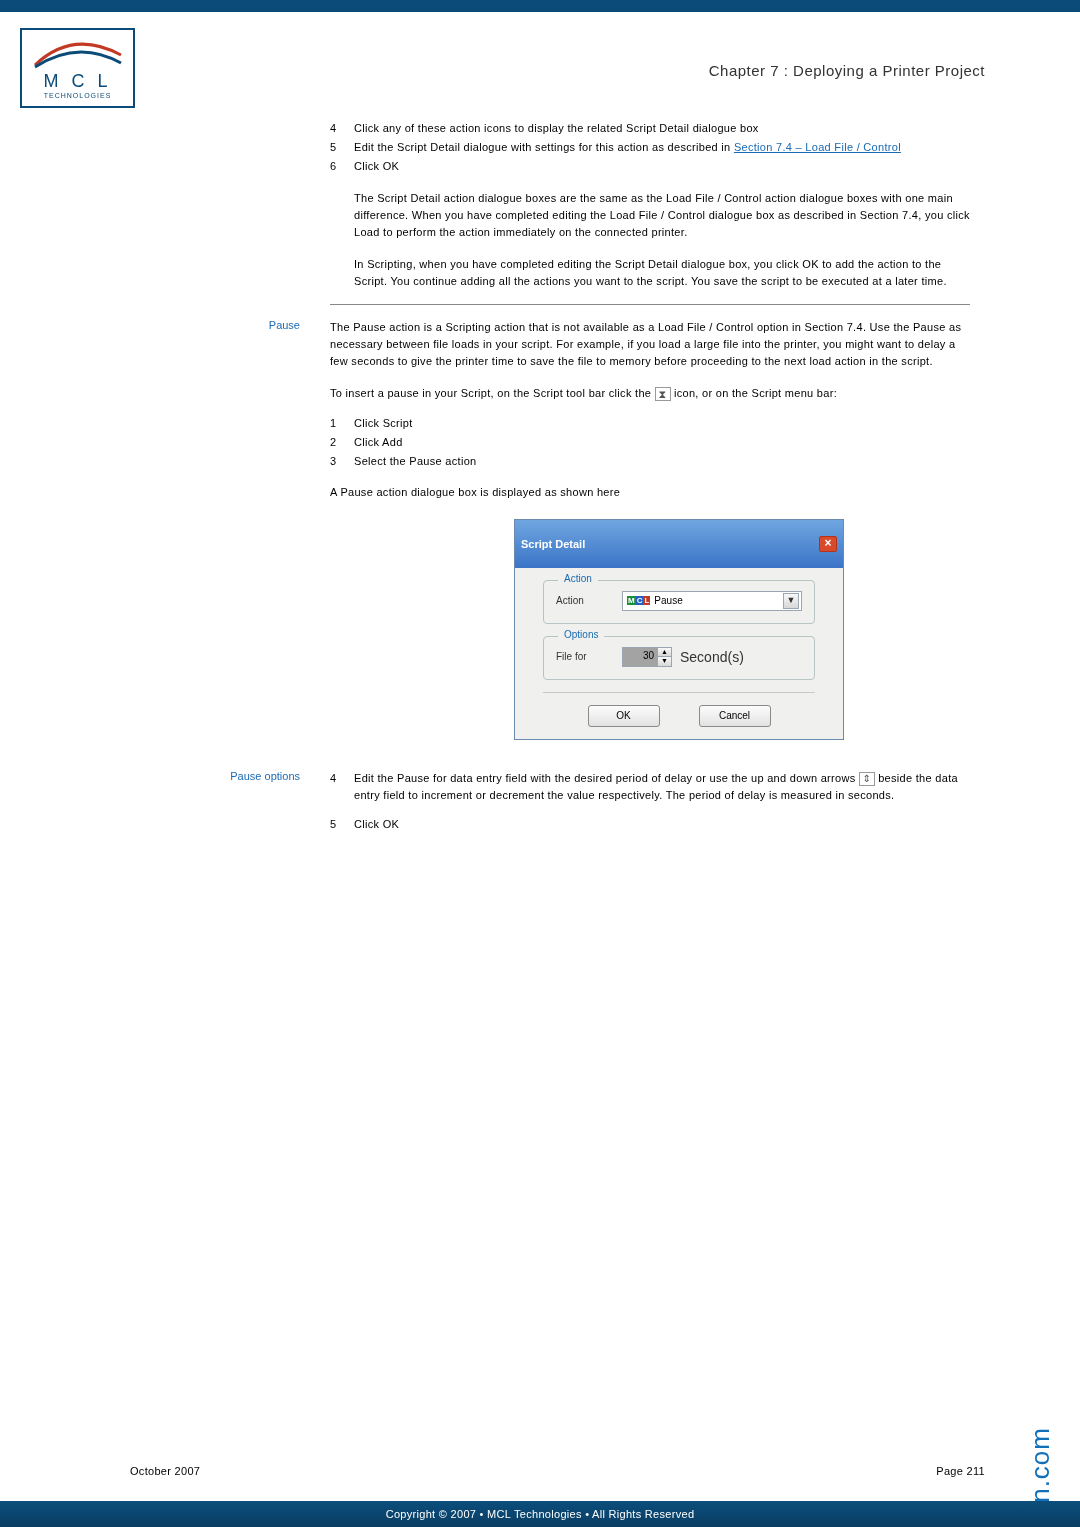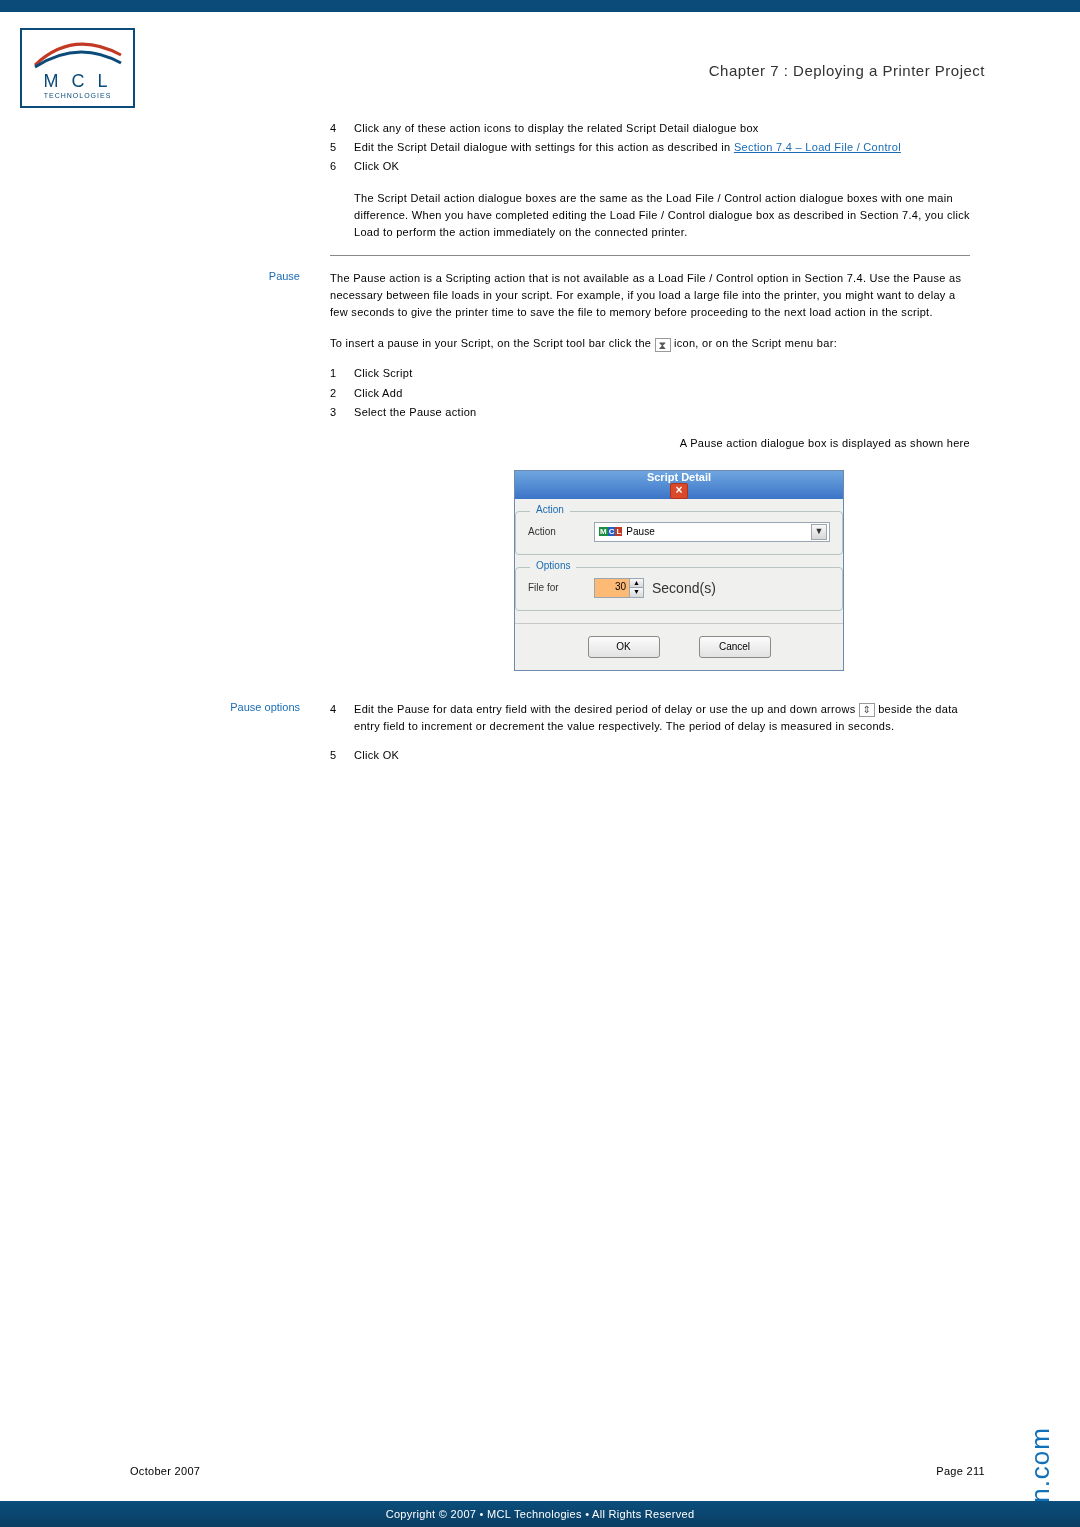--- a/index.html
+++ b/index.html
@@ -107,39 +107,38 @@
     width: 330px;
     border: 1px solid #6b8aae;
     background: #f0f0ee;
     font-family: Tahoma, Arial, sans-serif;
   }
   .dialog-titlebar {
     background: linear-gradient(#6fa6e0, #3b74c7);
     color: #fff;
     font-size: 11px;
     font-weight: bold;
-    padding: 0 6px;
+    padding: 16px 6px;
     display: flex;
     justify-content: space-between;
     align-items: center;
-    flex-direction: column;
   }
   .dialog-close {
     width: 18px;
     height: 16px;
     background: #d94a2b;
     border: 1px solid #b33218;
     color: #fff;
     font-size: 12px;
     font-weight: bold;
     text-align: center;
     line-height: 12px;
     border-radius: 2px;
   }
-  .dialog-body { padding: 12px 0; }
+  .dialog-body { padding: 12px 28px; }
   .fieldset {
     border: 1px solid #b8c4c4;
     border-radius: 4px;
     padding: 10px 12px 12px 12px;
     margin-bottom: 12px;
     position: relative;
   }
   .fieldset-legend {
     position: absolute;
     top: -8px;
@@ -188,21 +187,21 @@
     border: 1px solid #9aa7b3;
     text-align: center;
     line-height: 12px;
     font-size: 9px;
     color: #333;
   }
   .numbox {
     width: 50px;
     height: 20px;
     border: 1px solid #9aa7b3;
-    background: #fdba74;
+    background: #a3a3a3;
     display: flex;
     align-items: stretch;
   }
   .numbox .val { flex: 1; text-align: right; padding: 2px 3px; font-size: 10px; }
   .numbox .spin {
     width: 14px;
     display: flex;
     flex-direction: column;
     border-left: 1px solid #9aa7b3;
   }
@@ -304,20 +303,21 @@
     <div class="ol-row">
         <div class="ol-num">5</div>
         <div class="ol-txt"><span>Edit the Script Detail dialogue with settings for this action as described in </span><a href="#" class="link">Section 7.4 – Load File / Control</a></div>
       </div>
     <div class="ol-row">
         <div class="ol-num">6</div>
         <div class="ol-txt">Click OK</div>
       </div>
 
     <div class="indent-para">The Script Detail action dialogue boxes are the same as the Load File / Control action dialogue boxes with one main difference. When you have completed editing the Load File / Control dialogue box as described in Section 7.4, you click Load to perform the action immediately on the connected printer.</div>
+    <div class="indent-para">In Scripting, when you have completed editing the Script Detail dialogue box, you click OK to add the action to the Script. You continue adding all the actions you want to the script. You save the script to be executed at a later time.</div>
   </div>
 
   <hr class="hr">
 
   <div style="position:relative;">
     <div class="margin-label" style="top:0">Pause</div>
     <div class="body-block">
       <div style="margin-bottom:14px;">The Pause action is a Scripting action that is not available as a Load File / Control option in Section 7.4. Use the Pause as necessary between file loads in your script. For example, if you load a large file into the printer, you might want to delay a few seconds to give the printer time to save the file to memory before proceeding to the next load action in the script.</div>
       <div style="margin-bottom:13px;">
         <span>To insert a pause in your Script, on the Script tool bar click the </span><span class="inline-icon hourglass-icon"></span><span> icon, or on the Script menu bar:</span>
@@ -327,21 +327,21 @@
           <div class="ol-txt">Click Script</div>
         </div>
       <div class="ol-row">
           <div class="ol-num">2</div>
           <div class="ol-txt">Click Add</div>
         </div>
       <div class="ol-row">
           <div class="ol-num">3</div>
           <div class="ol-txt">Select the Pause action</div>
         </div>
-      <div style="margin-top:14px;text-align:right;">A Pause action dialogue box is displayed as shown here</div>
+      <div style="margin-top:14px;">A Pause action dialogue box is displayed as shown here</div>
     </div>
   </div>
 
   <div class="dialog">
     <div class="dialog-titlebar">
       <span>Script Detail</span>
       <span class="dialog-close">×</span>
     </div>
     <div class="dialog-body">
       <div class="fieldset">

